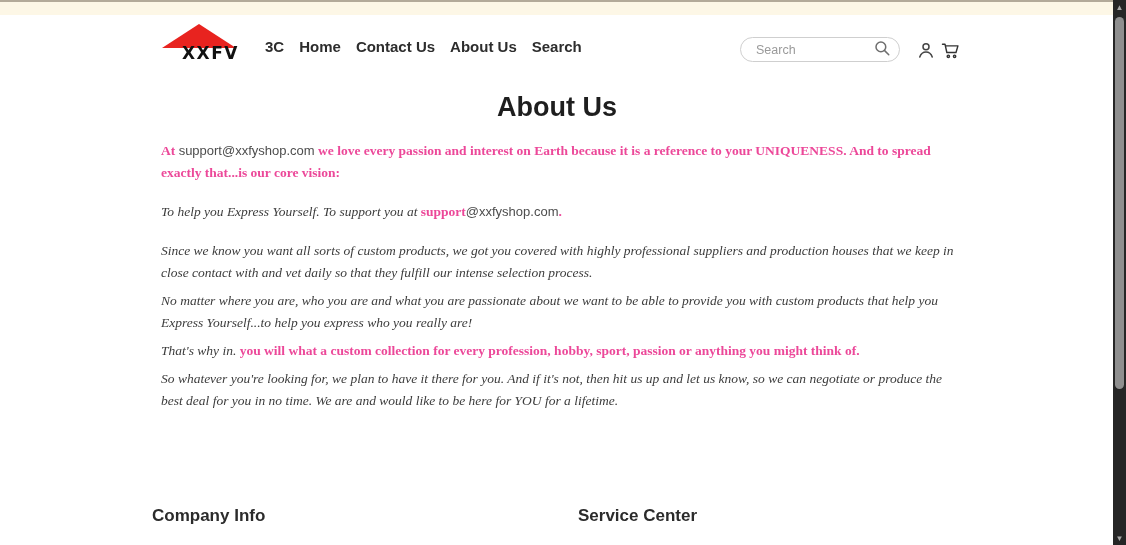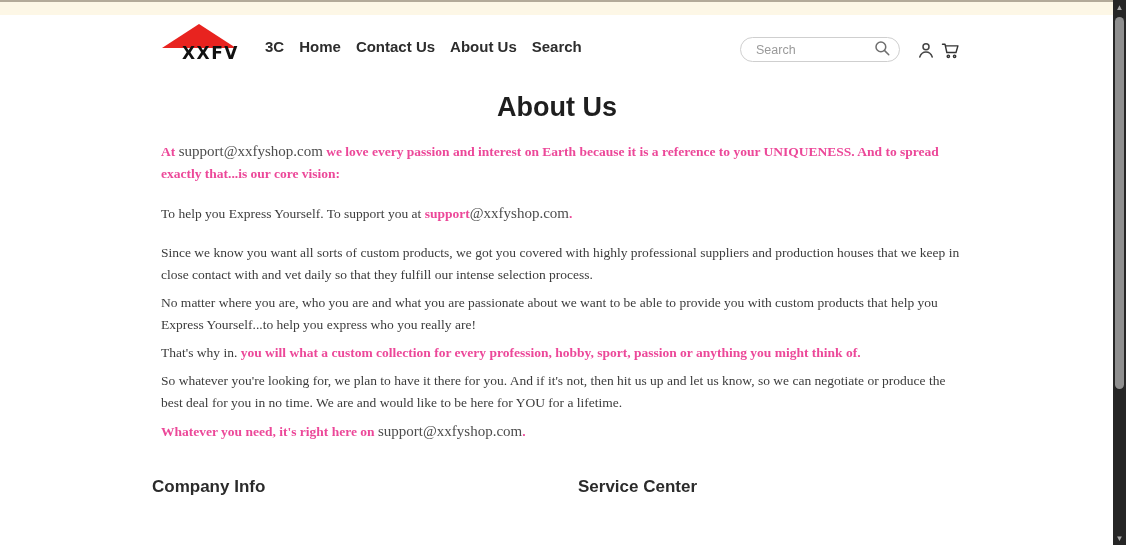--- a/index.html
+++ b/index.html
@@ -68,29 +68,29 @@
   }
   .about-content{
     position:absolute;top:140px;left:161px;width:806px;
   }
   .para{
     margin:0 0 6px 0;
     font-family:"Liberation Serif","DejaVu Serif",serif;
     font-size:13.5px;line-height:22px;color:#3c3c3c;
   }
   .para:nth-child(-n+2){margin-bottom:17px;}
-  .seg-serif{font-weight:400;}
+  .seg-serif{font-weight:400;font-style:italic;}
   .seg-serif-bold{font-weight:700;color:#ec4899;}
   .seg-sans{
-    font-family:Liberation Serif, serif;
-    font-weight:400;font-size:15px;color:#4d4d4d;
+    font-family:Liberation Sans, sans-serif;
+    font-weight:400;font-size:13px;color:#4d4d4d;
   }
   
   .footer{
-    position:absolute;top:477px;left:0;width:1114px;
+    position:absolute;top:506px;left:0;width:1114px;
     display:flex;padding-left:152px;box-sizing:border-box;
   }
   .footer-col{width:426px;}
   .footer-title{
     font-size:17px;font-weight:700;color:#2b2b2b;margin:0;
     font-family:"Liberation Sans",sans-serif;
   }
   
   .scrollbar{
     position:absolute;top:0;right:0;width:13px;height:545px;
@@ -156,21 +156,20 @@
 
   <h1 class="main-title">About Us</h1>
 
   <div class="about-content">
       <p class="para"><span class="seg-serif-bold">At </span><span class="seg-sans">support@xxfyshop.com</span><span class="seg-serif-bold"> we love every passion and interest on Earth because it is a reference to your UNIQUENESS. And to spread exactly that...is our core vision:</span></p>
       <p class="para"><span class="seg-serif">To help you Express Yourself. To support you at </span><span class="seg-serif-bold">support</span><span class="seg-sans">@xxfyshop.com</span><span class="seg-serif-bold">.</span></p>
       <p class="para"><span class="seg-serif">Since we know you want all sorts of custom products, we got you covered with highly professional suppliers and production houses that we keep in close contact with and vet daily so that they fulfill our intense selection process.</span></p>
       <p class="para"><span class="seg-serif">No matter where you are, who you are and what you are passionate about we want to be able to provide you with custom products that help you Express Yourself...to help you express who you really are!</span></p>
       <p class="para"><span class="seg-serif">That's why in. </span><span class="seg-serif-bold">you will what a custom collection for every profession, hobby, sport, passion or anything you might think of.</span></p>
       <p class="para"><span class="seg-serif">So whatever you're looking for, we plan to have it there for you. And if it's not, then hit us up and let us know, so we can negotiate or produce the best deal for you in no time. We are and would like to be here for YOU for a lifetime.</span></p>
-      <p class="para"><span class="seg-serif-bold">Whatever you need, it's right here on </span><span class="seg-sans">support@xxfyshop.com</span><span class="seg-serif-bold">.</span></p>
     </div>
 
   <div class="footer">
     <div class="footer-col">
       <h3 class="footer-title">Company Info</h3>
     </div>
     <div class="footer-col">
       <h3 class="footer-title">Service Center</h3>
     </div>
   </div>

